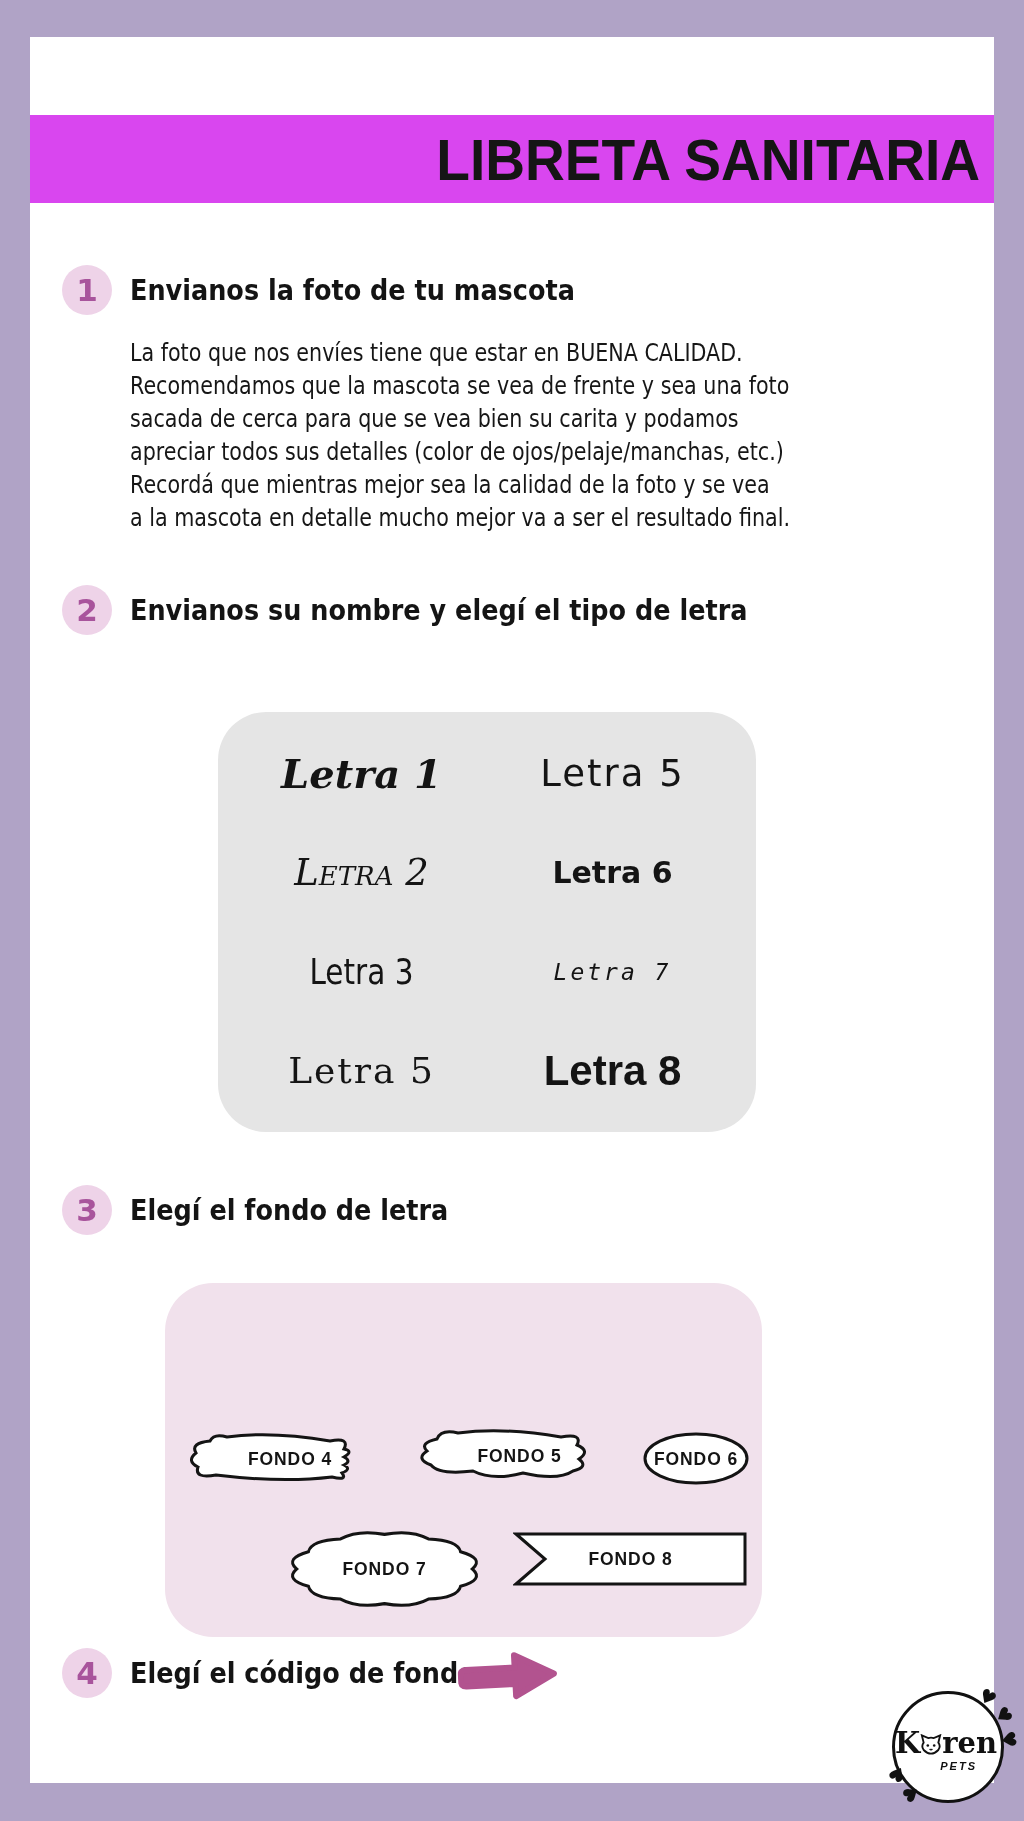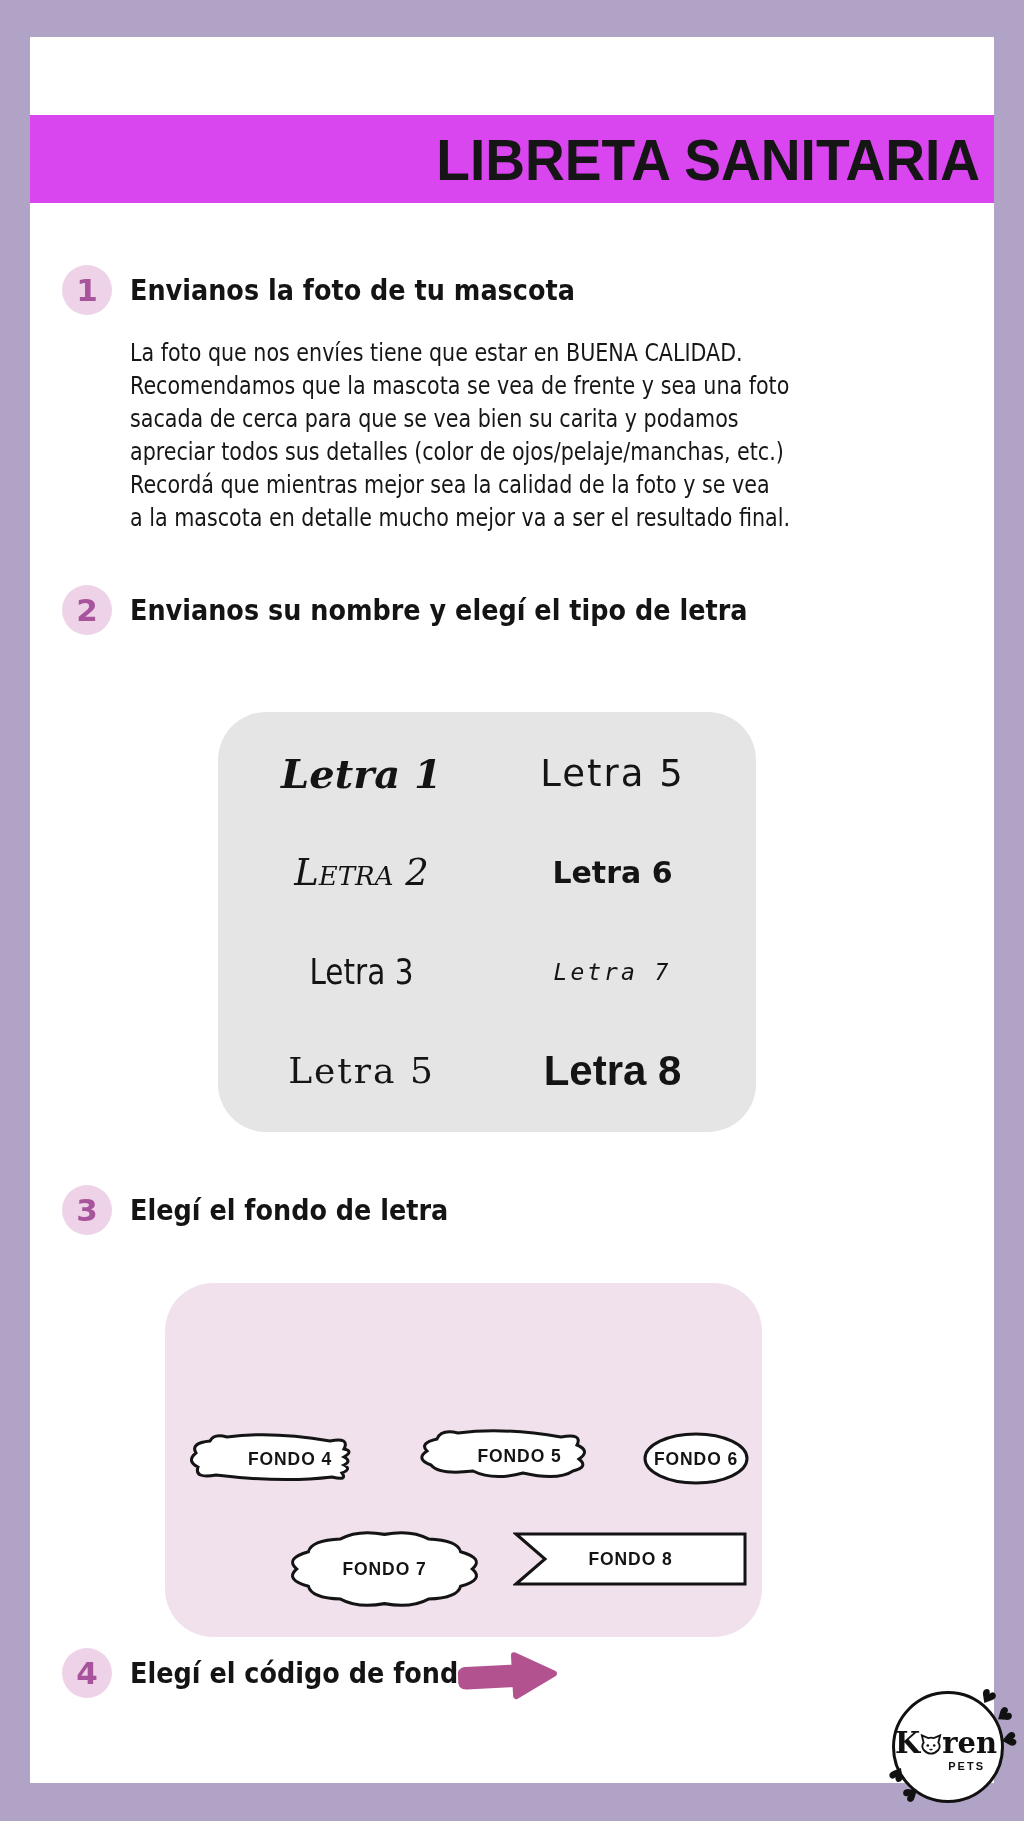--- a/index.html
+++ b/index.html
@@ -88,22 +88,22 @@
   .logo{
     position:absolute;left:892px;top:1691px;width:112px;height:112px;
     background:#fff;border:3px solid #111;border-radius:50%;box-sizing:border-box;z-index:5;
   }
   .logo .name{
     position:absolute;left:0;top:32px;width:100%;text-align:left;
     font-family:"DejaVu Serif", serif;font-weight:bold;font-size:29px;white-space:nowrap;
   }
   .logo .name svg{vertical-align:-2px;}
   .logo .sub{
-    position:absolute;right:16px;top:66px;font-size:11px;letter-spacing:2px;
-    font-family:"Liberation Sans", sans-serif;font-weight:bold;
+    position:absolute;right:24px;top:66px;font-size:11px;letter-spacing:2px;
+    font-family:"Liberation Sans", sans-serif;font-weight:bold;font-style:italic;
   }
   .heart{position:absolute;font-size:19px;color:#111;line-height:1;}
   .ht1{left:84px;top:-6px;transform:rotate(30deg);}
   .ht2{left:100px;top:12px;transform:rotate(55deg);}
   .ht3{left:105px;top:36px;transform:rotate(80deg);}
   .hb1{left:-6px;top:70px;transform:rotate(210deg);}
   .hb2{left:8px;top:90px;transform:rotate(235deg);}
 </style>
 </head>
 <body>

